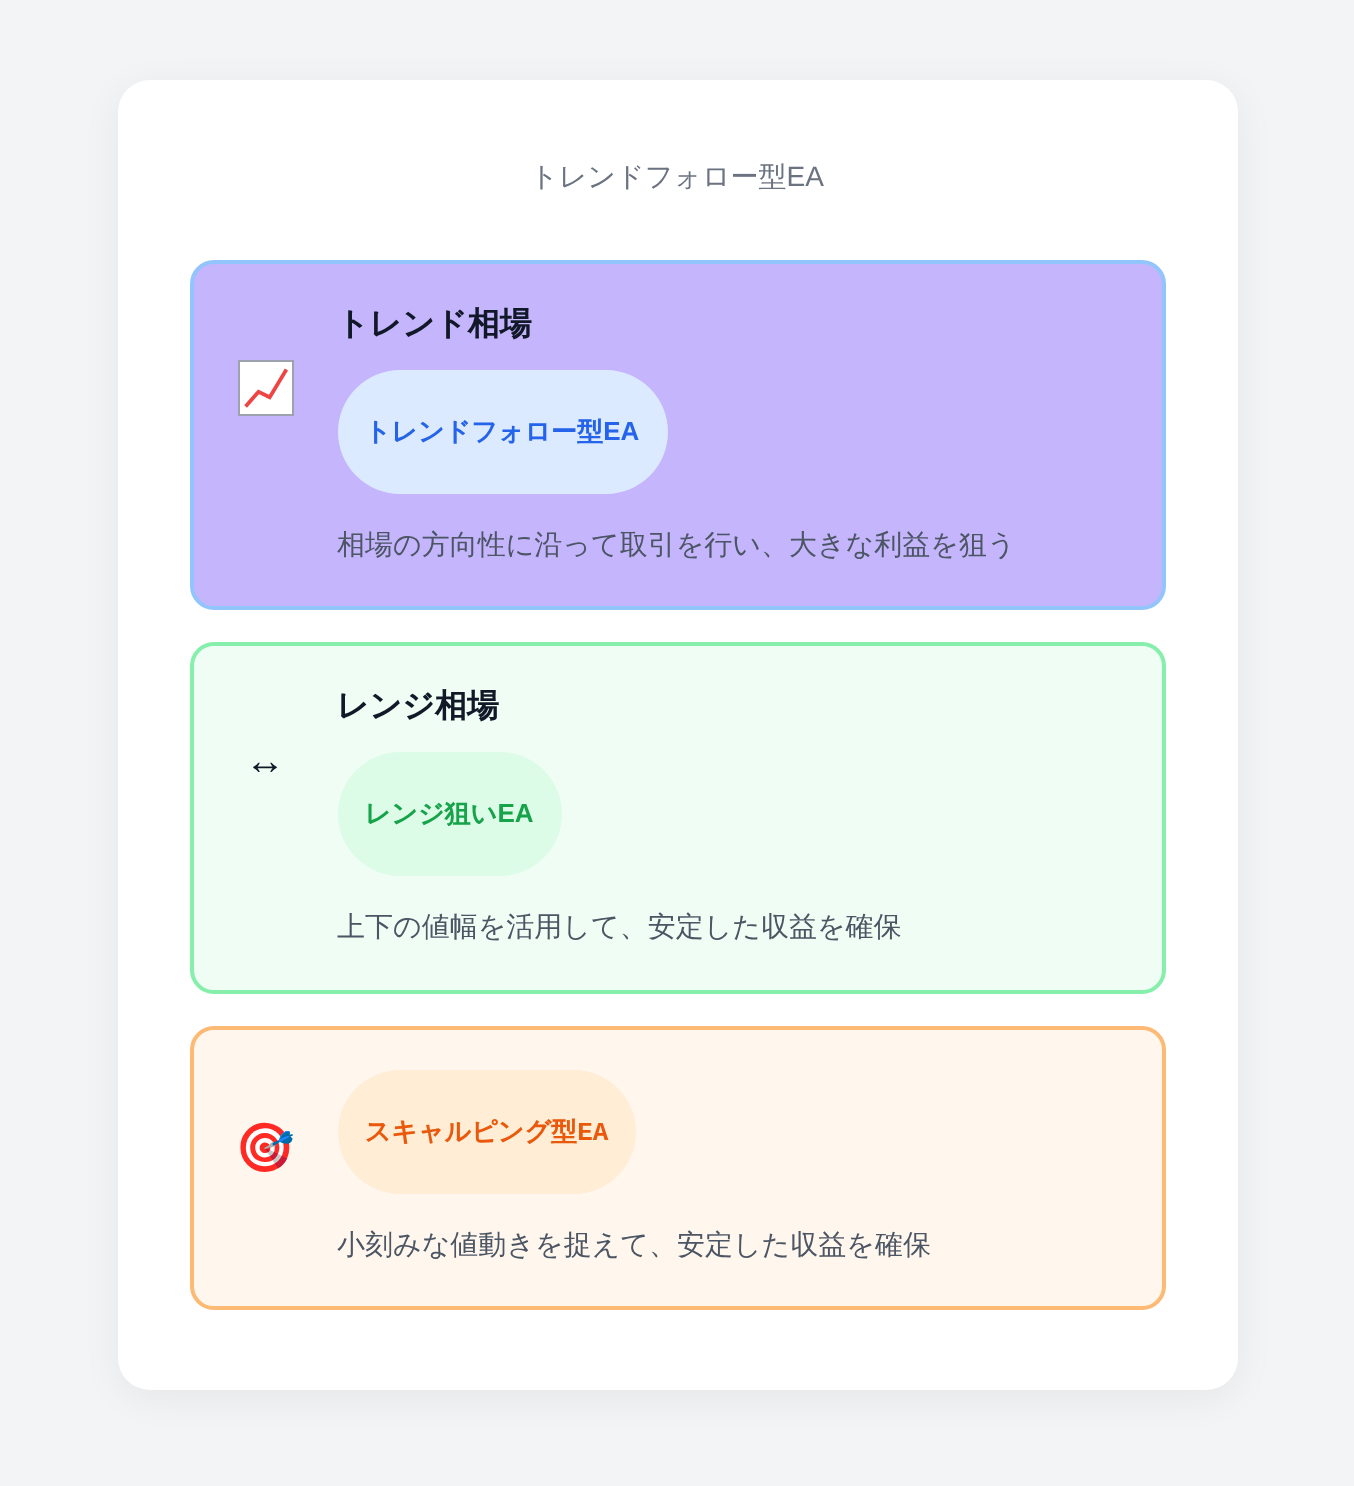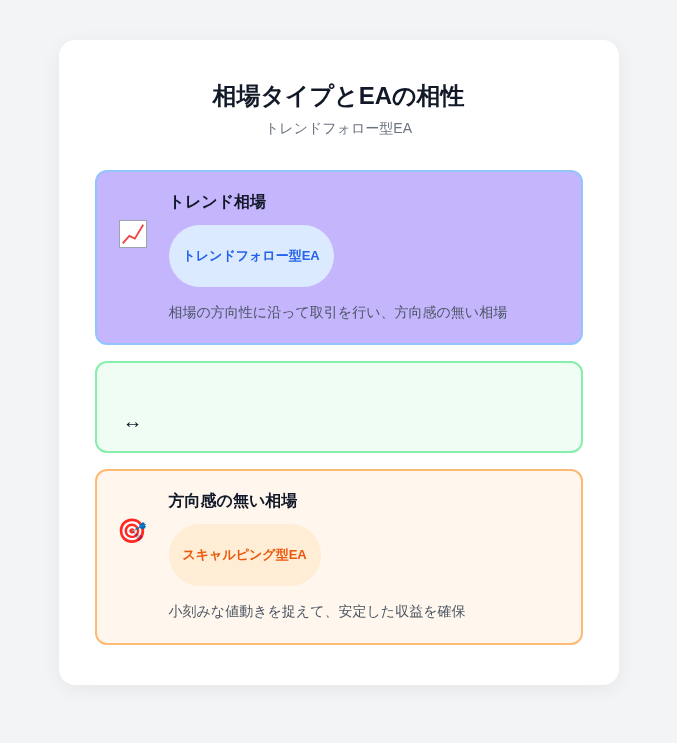--- a/index.html
+++ b/index.html
@@ -95,20 +95,21 @@
       color: #2563eb;
       background: #dbeafe;
     }
     .tag-green {
       color: #16a34a;
       background: #dcfce7;
     }
     .tag-orange {
       color: #ea580c;
       background: #ffedd5;
+      font-family: Liberation Mono, monospace;
     }
     .section-desc {
       font-size: 14px;
       color: #4b5563;
       line-height: 1.6;
     }
     .chart-icon {
       width: 28px;
       height: 28px;
       border: 1px solid #9ca3af;
@@ -117,47 +118,50 @@
     }
     .chart-icon svg {
       position: absolute;
       inset: 0;
     }
   </style>
 </head>
 <body>
 
 <div class="card">
-  <h2 class="card-title">相場タイプとEAの相性</h2>
   <p class="card-subtitle">トレンドフォロー型EA</p>
 
   <div class="section section-blue">
     <div class="icon-wrap">
       <div class="chart-icon">
         <svg viewBox="0 0 28 28">
           <polyline points="3,24 10,16 16,19 25,4" stroke="#ef4444" stroke-width="2" fill="none"></polyline>
         </svg>
       </div>
     </div>
     <div class="section-body">
       <div class="section-title">トレンド相場</div>
       <span class="tag tag-blue">トレンドフォロー型EA</span>
-      <div class="section-desc">相場の方向性に沿って取引を行い、方向感の無い相場</div>
+      <div class="section-desc">相場の方向性に沿って取引を行い、大きな利益を狙う</div>
     </div>
   </div>
 
   <div class="section section-green">
     <div class="icon-wrap">
       <span class="icon-arrows">↔</span>
+    </div>
+    <div class="section-body">
+      <div class="section-title">レンジ相場</div>
+      <span class="tag tag-green">レンジ狙いEA</span>
+      <div class="section-desc">上下の値幅を活用して、安定した収益を確保</div>
     </div>
   </div>
 
   <div class="section section-orange">
     <div class="icon-wrap">
       <span>🎯</span>
     </div>
     <div class="section-body">
-      <div class="section-title">方向感の無い相場</div>
       <span class="tag tag-orange">スキャルピング型EA</span>
       <div class="section-desc">小刻みな値動きを捉えて、安定した収益を確保</div>
     </div>
   </div>
 </div>
 
 </body></html>

